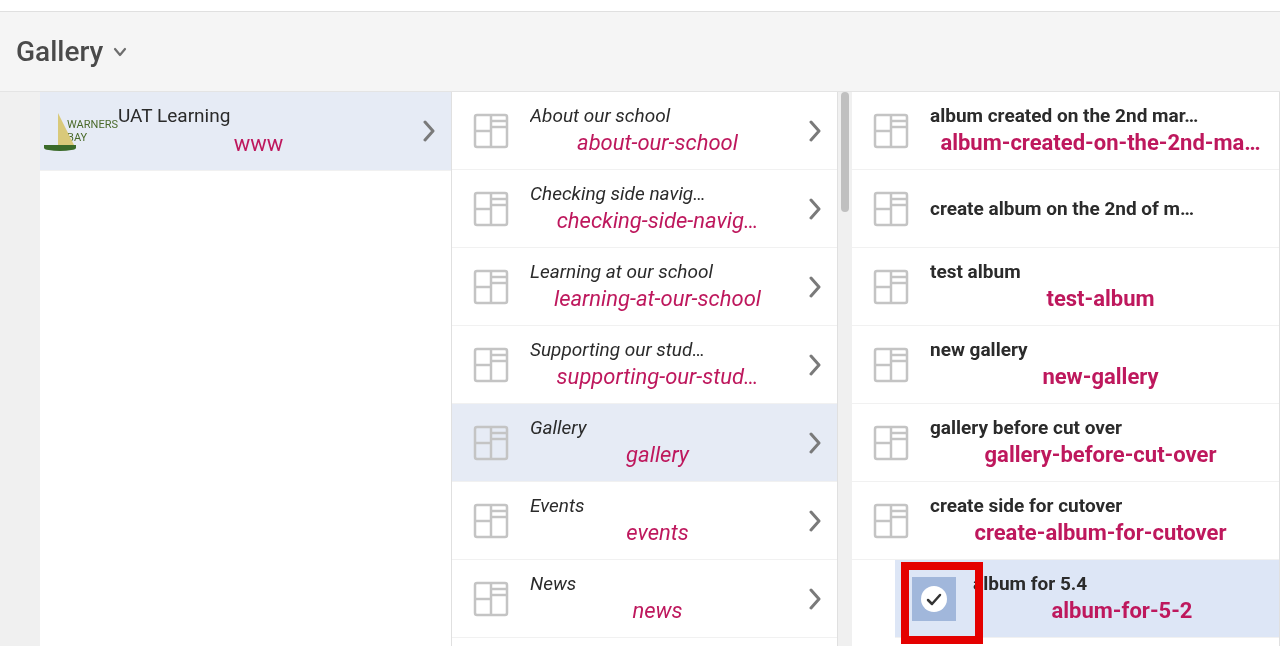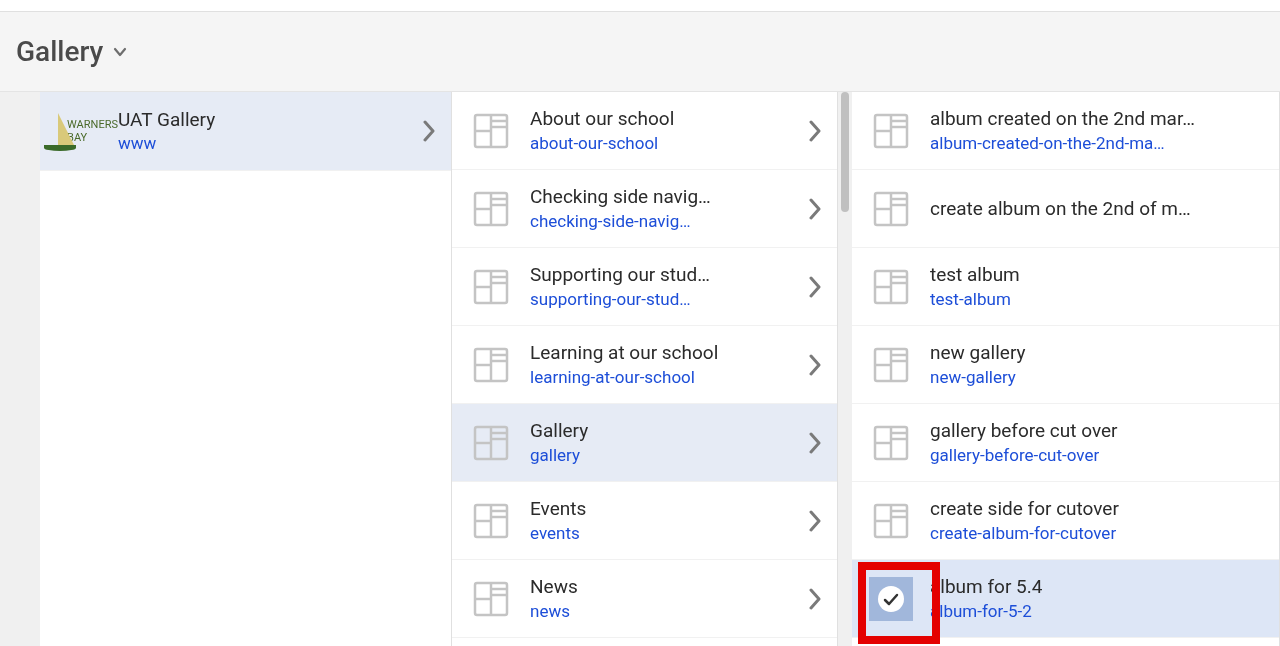--- a/index.html
+++ b/index.html
@@ -46,47 +46,47 @@
     background: #f0f0f0;
   }
 
   .column {
     background: #ffffff;
     border-right: 1px solid #e0e0e0;
     overflow-y: auto;
     flex-shrink: 0;
   }
   .col1 { width: 412px; }
-  .col2 { width: 386px; }
+  .col2 { width: 386px; font-style: italic; }
   .scrollbar-spacer {
     width: 14px;
     background: #f0f0f0;
     position: relative;
     flex-shrink: 0;
   }
   .scrollbar-spacer::before {
     content: "";
     position: absolute;
     left: 3px; top: 0;
     width: 8px; height: 120px;
     background: #c0c0c0;
     border-radius: 4px;
   }
-  .col3 { flex: 1; }
+  .col3 { flex: 1; font-weight: bold; }
 
   .row {
     display: flex;
     align-items: center;
     min-height: 78px;
     border-bottom: 1px solid #f1f1f1;
     cursor: pointer;
     position: relative;
   }
   .row.selected { background: #e6ebf5; }
-  .row.selected-strong { background: #dde6f6; }
+  .row.selected-strong { background: #dde6f6; margin-left: 43px; }
 
   .thumb {
     width: 78px;
     display: flex;
     align-items: center;
     justify-content: center;
     flex-shrink: 0;
   }
   .thumb svg { width: 40px; height: 40px; }
 
@@ -128,26 +128,27 @@
   }
   .title-line {
     font-size: 19px;
     color: #2b2b2b;
     white-space: nowrap;
     overflow: hidden;
     text-overflow: ellipsis;
     line-height: 1.35;
   }
   .slug-line {
-    font-size: 17px;
-    color: #1d4ed8;
+    font-size: 22px;
+    color: #be185d;
     white-space: nowrap;
     overflow: hidden;
     text-overflow: ellipsis;
     line-height: 1.35;
+    text-align: center;
   }
 
   .chevron-cell {
     width: 44px;
     display: flex;
     align-items: center;
     justify-content: center;
     color: #7a7a7a;
     flex-shrink: 0;
   }
@@ -215,21 +216,21 @@
 
 <div class="columns-wrap">
 
   <div class="column col1">
     <div class="row selected">
       <div class="logo">
         <div class="logo-sail"></div>
         <span>WARNERS BAY</span>
       </div>
       <div class="text-block">
-        <div class="title-line">UAT Gallery</div>
+        <div class="title-line">UAT Learning</div>
         <div class="slug-line">www</div>
       </div>
       <div class="chevron-cell">
         <svg viewBox="0 0 14 22">
             <use href="#chev-right"></use>
           </svg>
       </div>
     </div>
   </div>
 
@@ -266,38 +267,38 @@
           </svg>
         </div>
       </div>
       <div class="row">
         <div class="thumb">
           <svg viewBox="0 0 40 40">
             <use href="#page-icon"></use>
           </svg>
         </div>
         <div class="text-block">
+          <div class="title-line">Learning at our school</div>
+          <div class="slug-line">learning-at-our-school</div>
+        </div>
+        <div class="chevron-cell">
+          <svg viewBox="0 0 14 22">
+            <use href="#chev-right"></use>
+          </svg>
+        </div>
+      </div>
+      <div class="row">
+        <div class="thumb">
+          <svg viewBox="0 0 40 40">
+            <use href="#page-icon"></use>
+          </svg>
+        </div>
+        <div class="text-block">
           <div class="title-line">Supporting our stud…</div>
           <div class="slug-line">supporting-our-stud…</div>
-        </div>
-        <div class="chevron-cell">
-          <svg viewBox="0 0 14 22">
-            <use href="#chev-right"></use>
-          </svg>
-        </div>
-      </div>
-      <div class="row">
-        <div class="thumb">
-          <svg viewBox="0 0 40 40">
-            <use href="#page-icon"></use>
-          </svg>
-        </div>
-        <div class="text-block">
-          <div class="title-line">Learning at our school</div>
-          <div class="slug-line">learning-at-our-school</div>
         </div>
         <div class="chevron-cell">
           <svg viewBox="0 0 14 22">
             <use href="#chev-right"></use>
           </svg>
         </div>
       </div>
       <div class="row selected">
         <div class="thumb">
           <svg viewBox="0 0 40 40">

